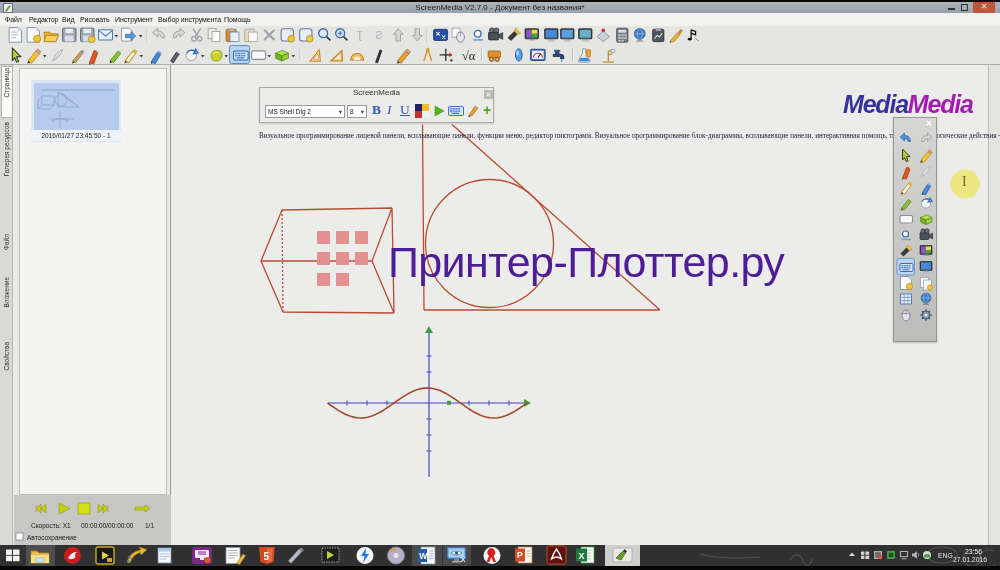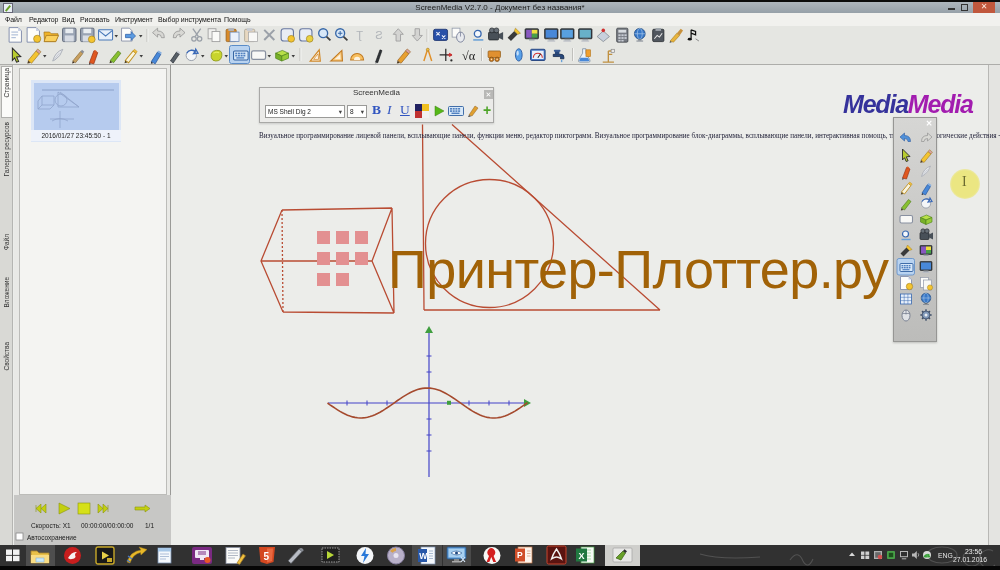--- a/index.html
+++ b/index.html
@@ -460,21 +460,21 @@
           <rect x="19" y="0" width="13" height="13"></rect>
           <rect x="38" y="0" width="13" height="13"></rect>
       <rect x="0" y="21" width="13" height="13"></rect>
           <rect x="19" y="21" width="13" height="13"></rect>
           <rect x="38" y="21" width="13" height="13"></rect>
       <rect x="0" y="42" width="13" height="13"></rect>
           <rect x="19" y="42" width="13" height="13"></rect>
     </g>
   </svg>
 </div>
-<div class="abs" style="left:388px;top:238px;font-size:54px;color:#a16207;letter-spacing:-0.6px">Принтер-Плоттер.ру</div>
+<div class="abs" style="left:388px;top:238px;font-size:43px;color:#4c1d95;letter-spacing:-0.6px">Принтер-Плоттер.ру</div>
 
 <div class="abs" style="left:259px;top:131px;width:810px;height:11px;overflow:hidden;font-family:'Liberation Serif',serif;font-size:7.8px;color:#23233a;white-space:nowrap;transform:scaleX(0.915);transform-origin:0 0">Визуальное программирование лицевой панели, всплывающие панели, функции меню, редактор пиктограмм. Визуальное программирование блок-диаграммы, всплывающие панели, интерактивная помощь, типы данных, логические действия -</div>
 
 <div class="abs" style="left:843px;top:90px;font-size:25px;font-weight:bold;font-style:italic;letter-spacing:-1.2px"><span style="color:#35329b">Media</span><span style="color:#a21caf">Media</span></div>
 
 <div class="abs" style="left:259px;top:87px;width:235px;height:36px;background:#ebebe9;border:1px solid #a8a8a6;box-shadow:0 1px 2px rgba(0,0,0,0.15)">
   <div class="abs" style="left:0;top:0;width:233px;height:13px;text-align:center;font-size:8px;color:#333">ScreenMedia</div>
   <div class="abs" style="left:224px;top:2px;width:9px;height:9px;background:#b8b8b6;color:#fff;font-size:7px;text-align:center;line-height:9px">✕</div>
   <div class="abs" style="left:5px;top:17px;width:80px;height:13px;background:#fff;border:1px solid #9a9a98;font-size:6.5px;color:#222;line-height:12px;padding-left:2px">MS Shell Dlg 2<span style="position:absolute;right:2px;top:0;color:#444">▾</span></div>
   <div class="abs" style="left:87px;top:17px;width:20px;height:13px;background:#fff;border:1px solid #9a9a98;font-size:6.5px;color:#222;line-height:12px;padding-left:2px">8<span style="position:absolute;right:2px;top:0;color:#444">▾</span></div>

